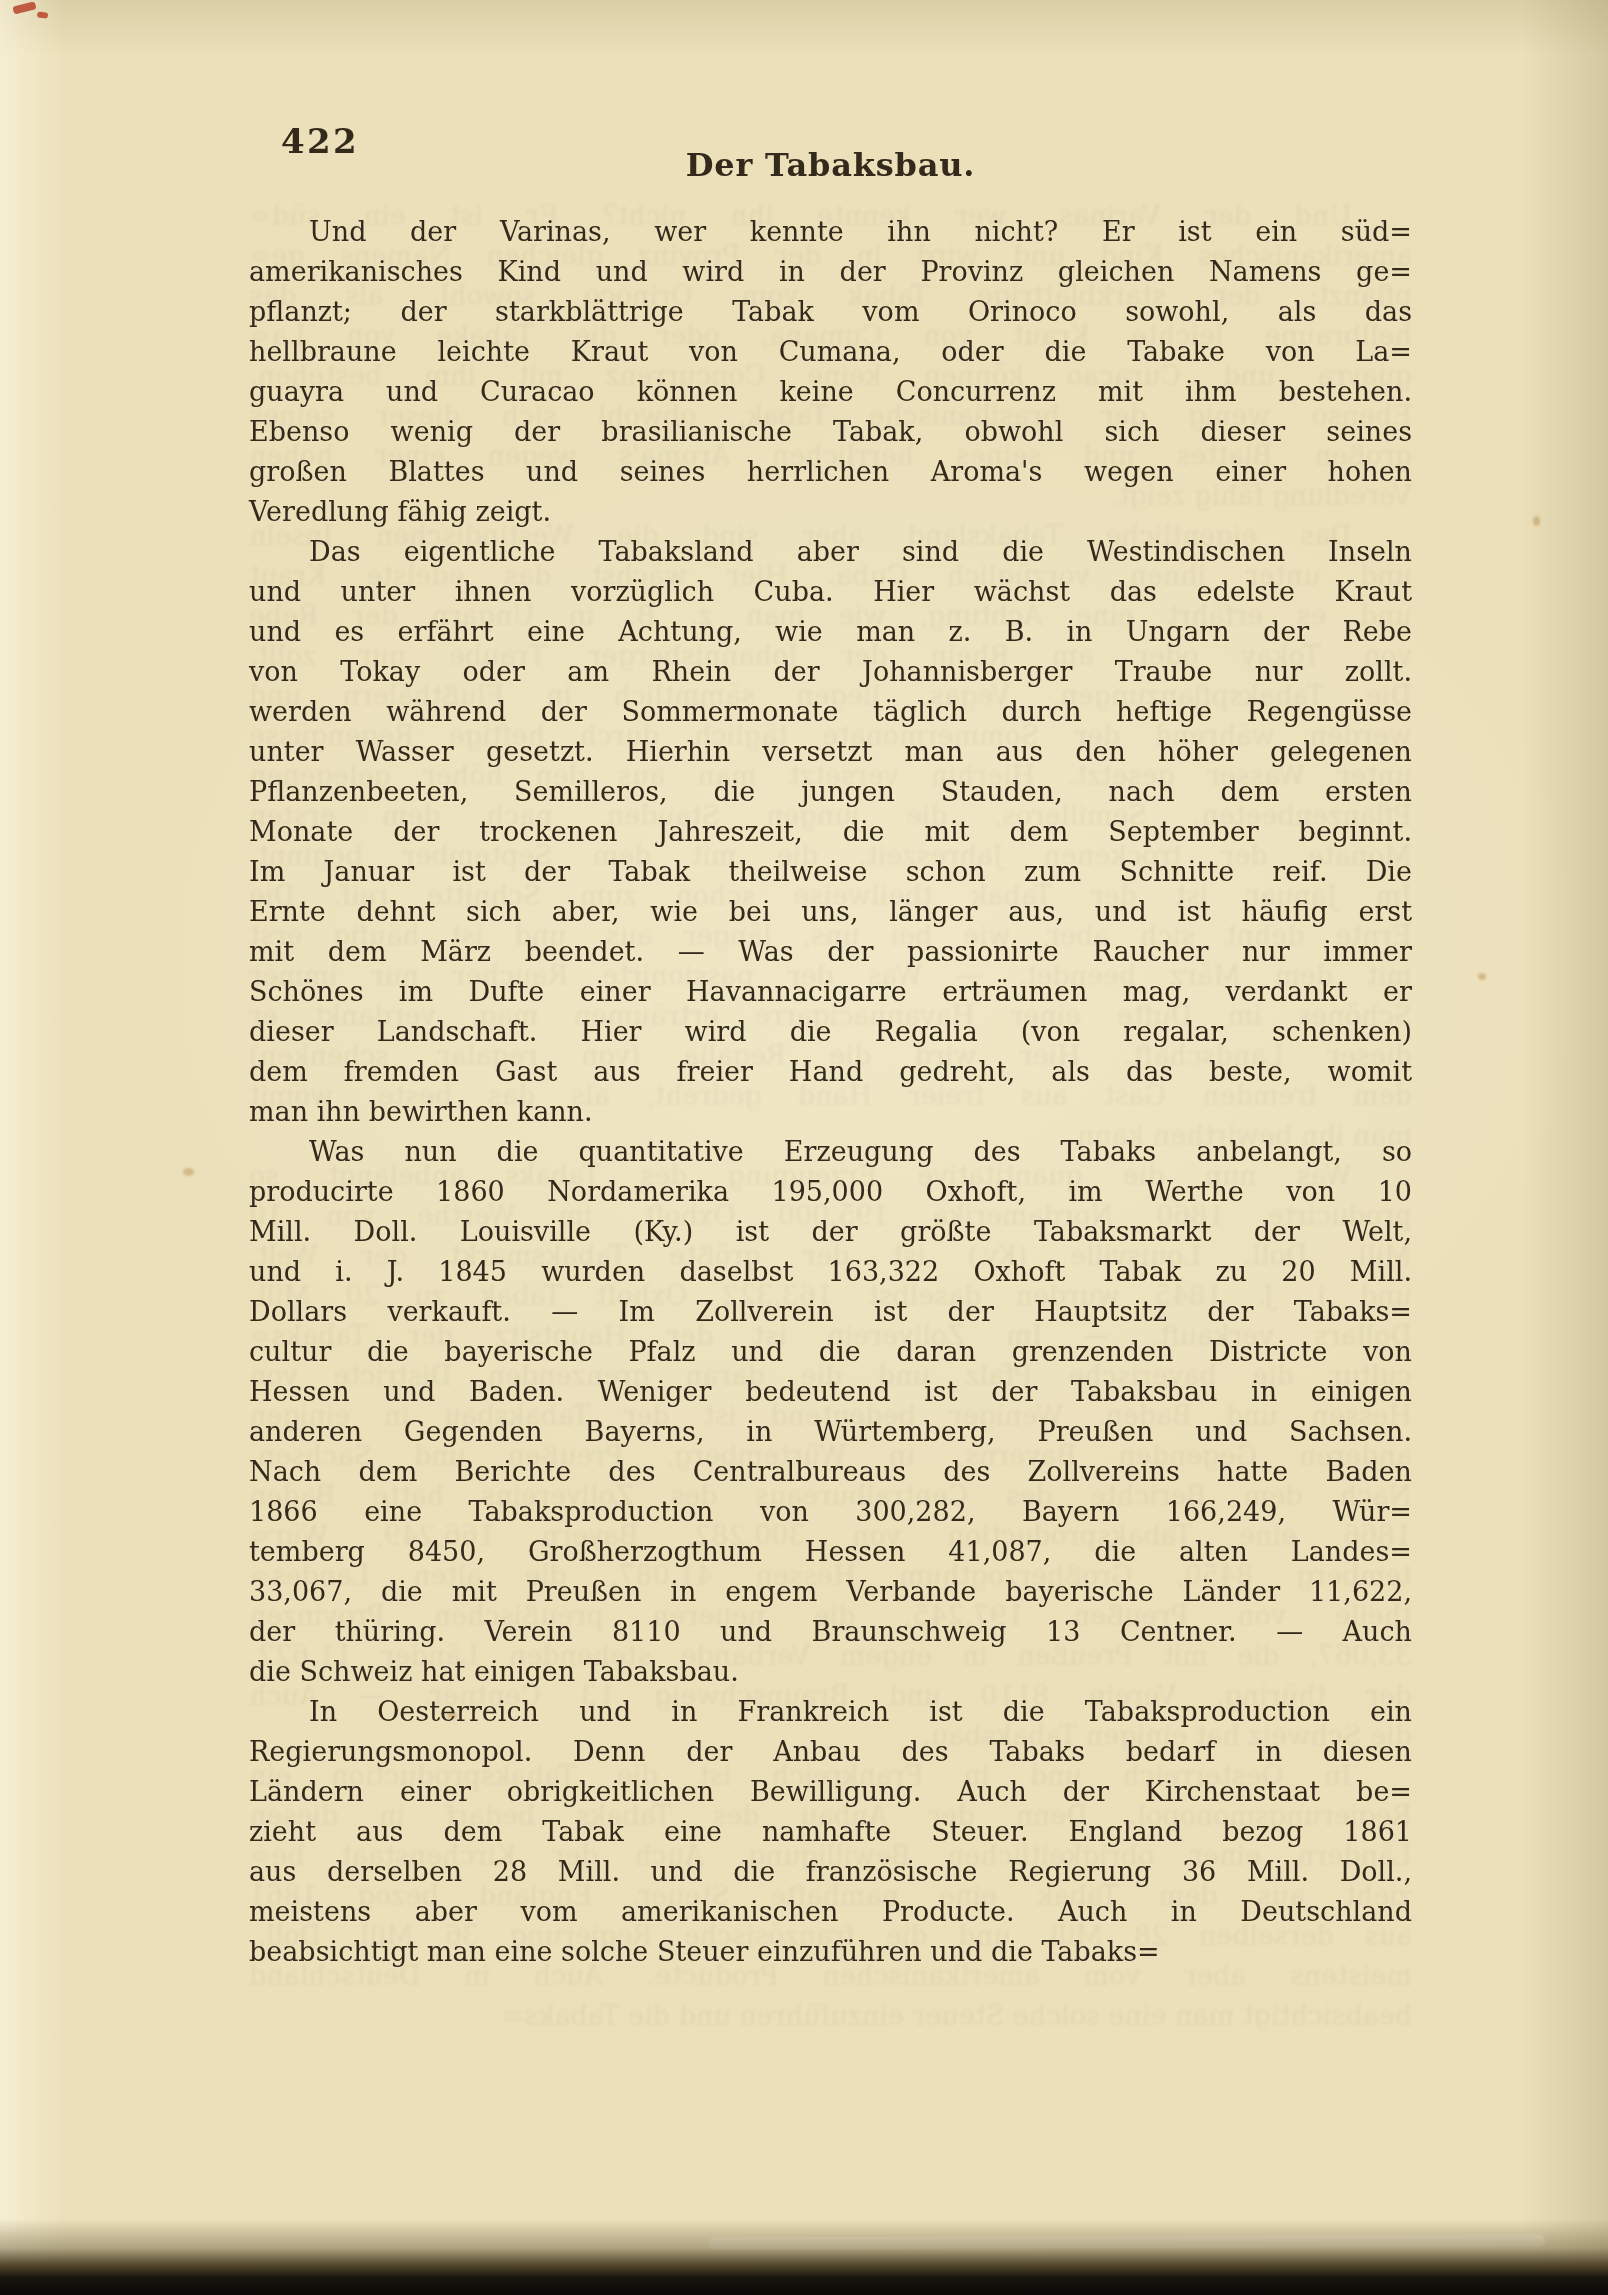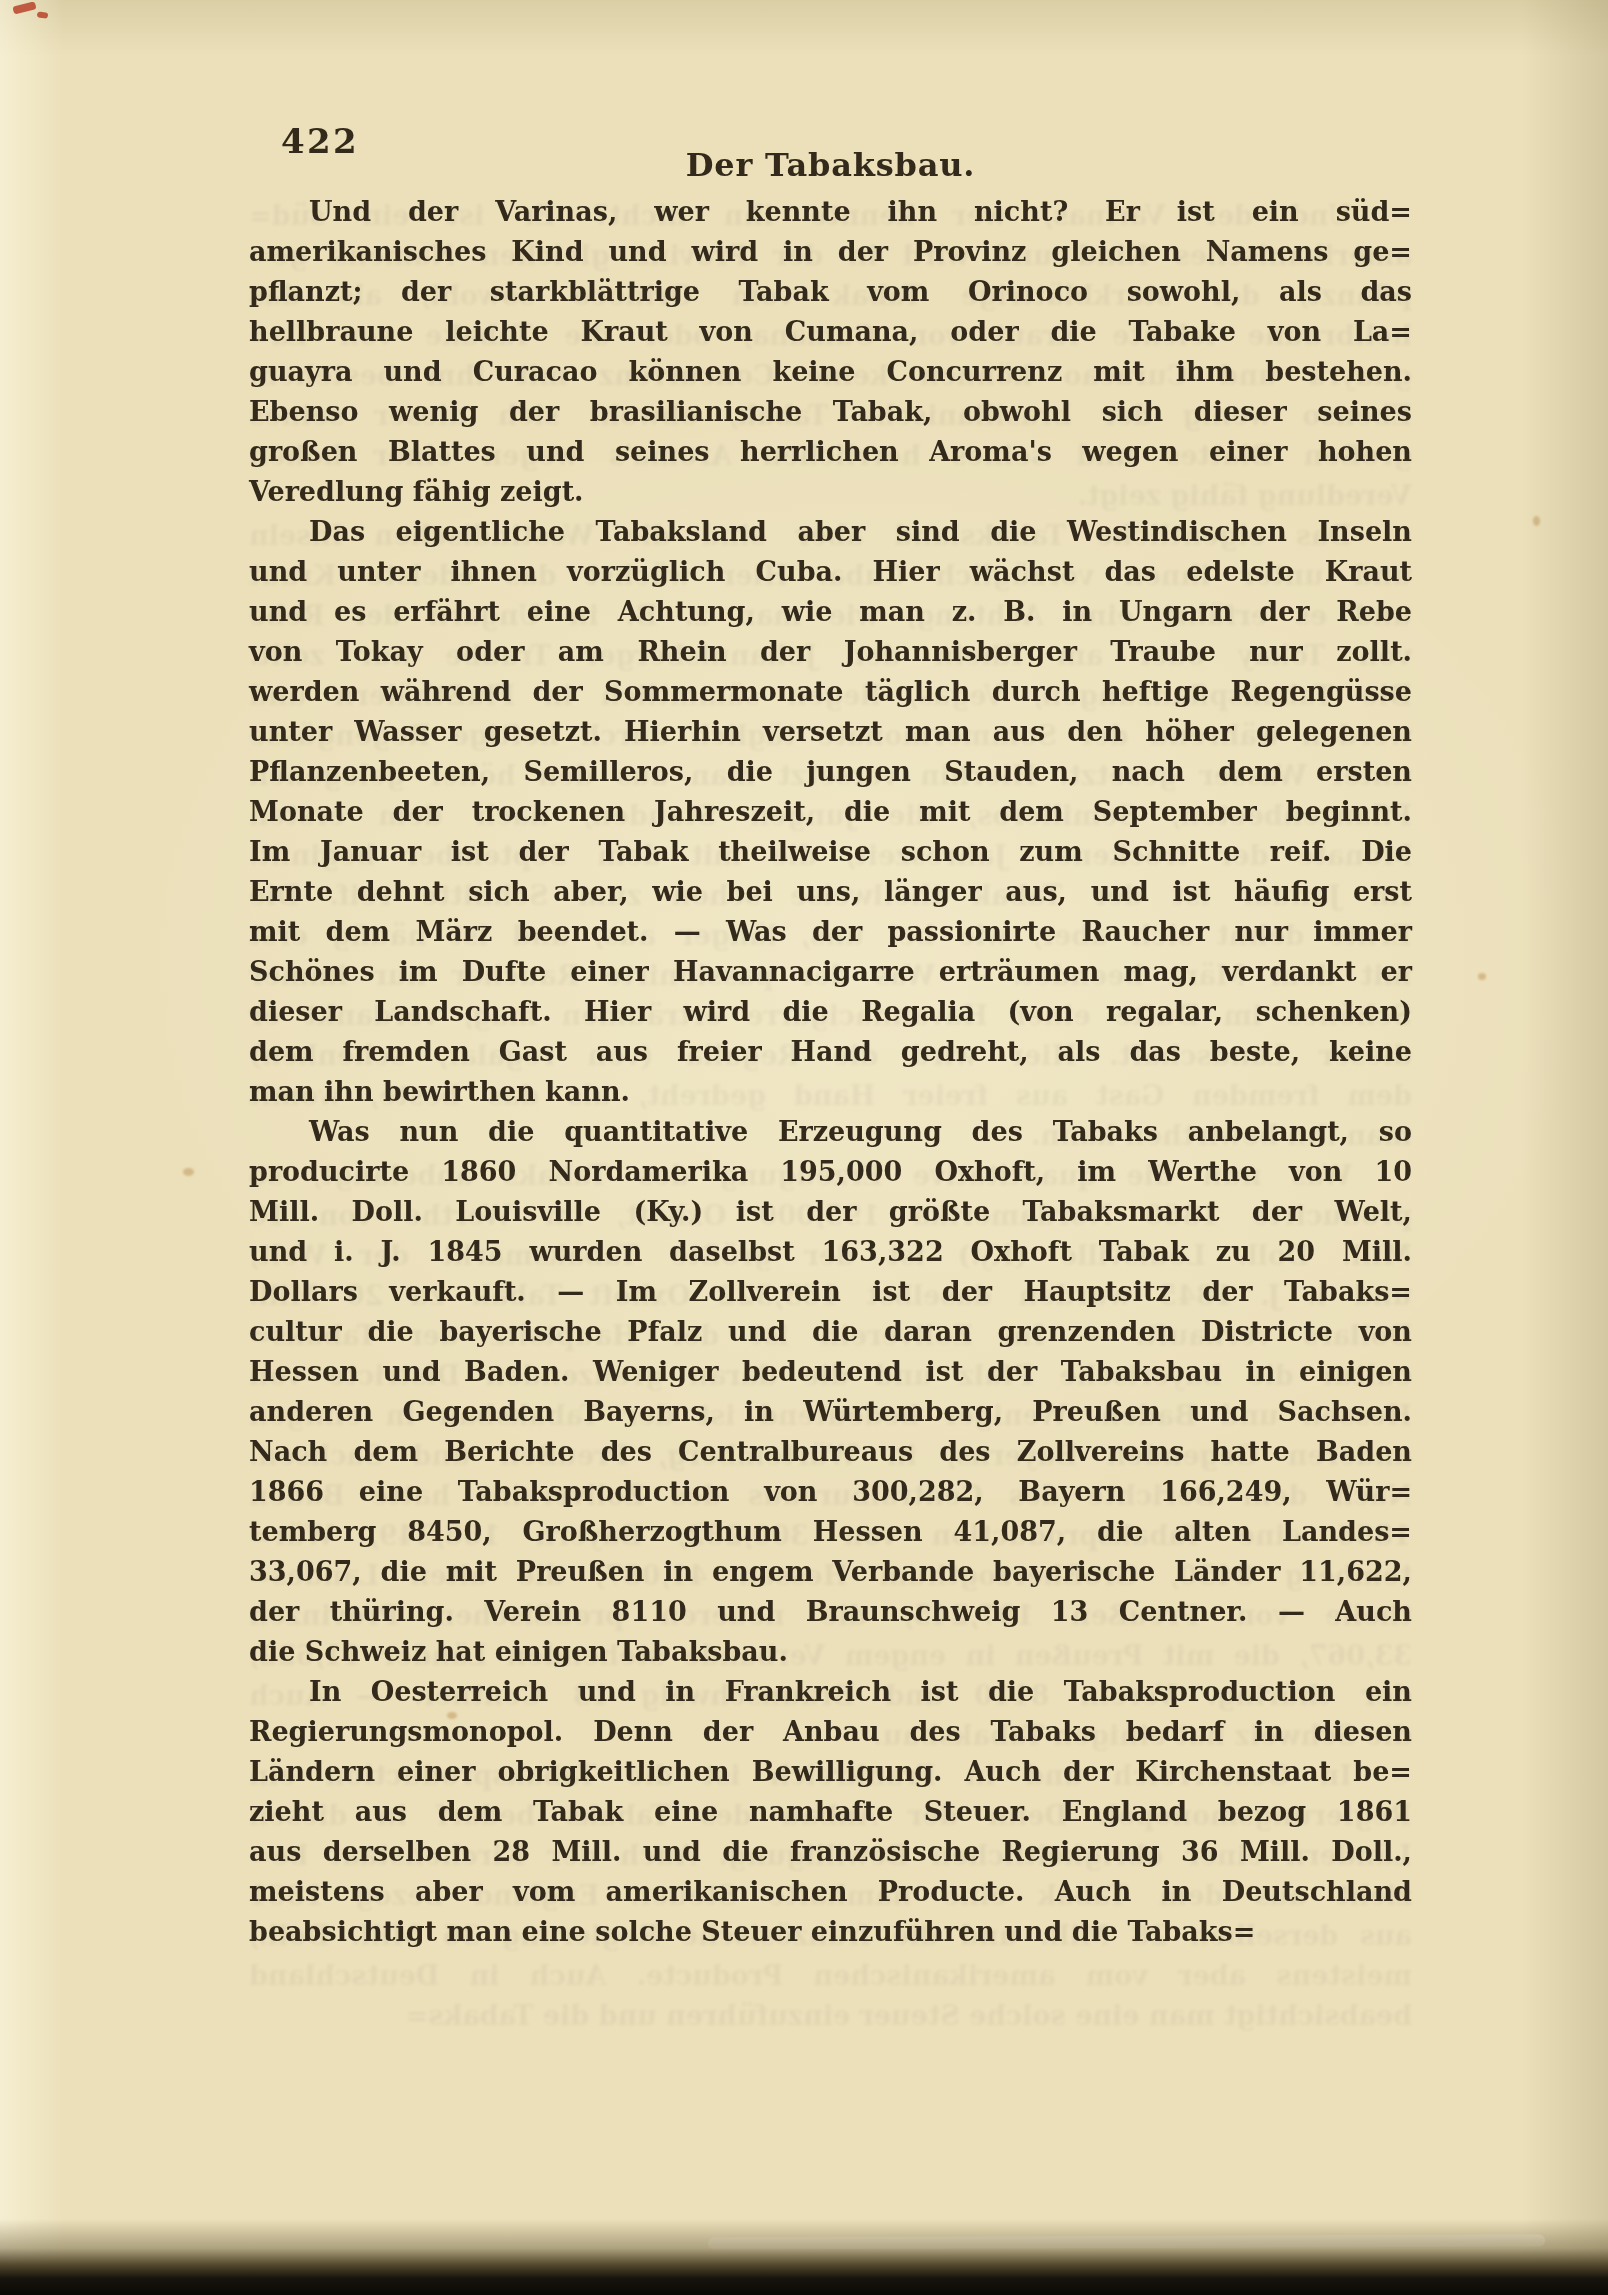--- a/index.html
+++ b/index.html
@@ -27,22 +27,22 @@
   .pagenum {
     position:absolute; left:32px; top:3.2px;
     font-size:34px; font-weight:bold; letter-spacing:2.4px;
   }
   .running-title {
     display:block; width:100%; text-align:center;
     font-size:32px; font-weight:bold; letter-spacing:0.8px;margin-top:28px;
   }
 
   
-  .textblock { position:absolute; top:192px; left:249px; width:1163px;
-    font-size:27px; font-weight:bold; }
+  .textblock { position:absolute; top:212px; left:249px; width:1163px;
+    font-size:27px; font-weight:normal; }
   .line {
     height:40px; line-height:40px;
     text-align:justify; text-align-last:justify;
   }
   .line.first    { text-indent:60px; }
   .line.lastline { text-align-last:left; }
 
   
   .ghost {
     transform:scaleX(-1);
@@ -107,21 +107,21 @@
         <div class="line">von Tokay oder am Rhein der Johannisberger Traube nur zollt.</div>
         <div class="line">werden während der Sommermonate täglich durch heftige Regengüsse</div>
         <div class="line">unter Wasser gesetzt. Hierhin versetzt man aus den höher gelegenen</div>
         <div class="line">Pflanzenbeeten, Semilleros, die jungen Stauden, nach dem ersten</div>
         <div class="line">Monate der trockenen Jahreszeit, die mit dem September beginnt.</div>
         <div class="line">Im Januar ist der Tabak theilweise schon zum Schnitte reif. Die</div>
         <div class="line">Ernte dehnt sich aber, wie bei uns, länger aus, und ist häufig erst</div>
         <div class="line">mit dem März beendet. — Was der passionirte Raucher nur immer</div>
         <div class="line">Schönes im Dufte einer Havannacigarre erträumen mag, verdankt er</div>
         <div class="line">dieser Landschaft. Hier wird die Regalia (von regalar, schenken)</div>
-        <div class="line">dem fremden Gast aus freier Hand gedreht, als das beste, keine</div>
+        <div class="line">dem fremden Gast aus freier Hand gedreht, als das beste, womit</div>
         <div class="line lastline">man ihn bewirthen kann.</div>
       </div>
       <div class="para">
         <div class="line first">Was nun die quantitative Erzeugung des Tabaks anbelangt, so</div>
         <div class="line">producirte 1860 Nordamerika 195,000 Oxhoft, im Werthe von 10</div>
         <div class="line">Mill. Doll. Louisville (Ky.) ist der größte Tabaksmarkt der Welt,</div>
         <div class="line">und i. J. 1845 wurden daselbst 163,322 Oxhoft Tabak zu 20 Mill.</div>
         <div class="line">Dollars verkauft. — Im Zollverein ist der Hauptsitz der Tabaks=</div>
         <div class="line">cultur die bayerische Pfalz und die daran grenzenden Districte von</div>
         <div class="line">Hessen und Baden. Weniger bedeutend ist der Tabaksbau in einigen</div>

